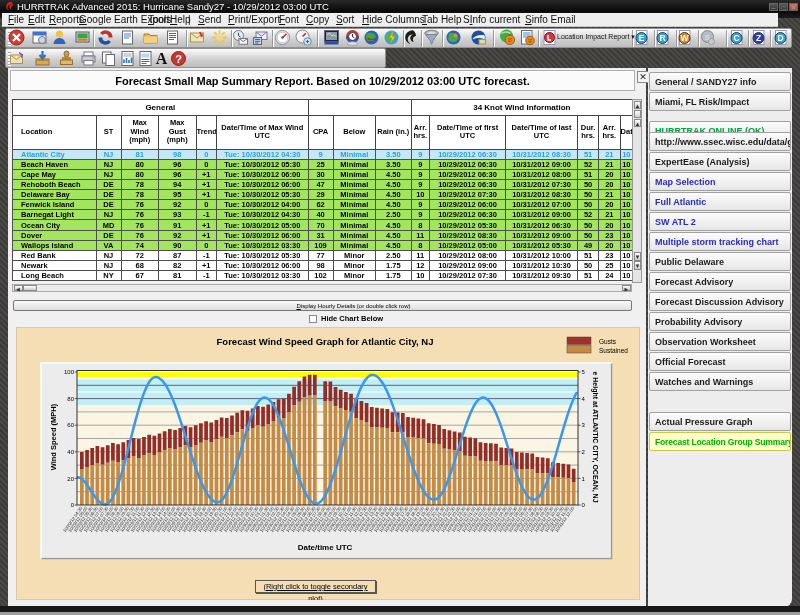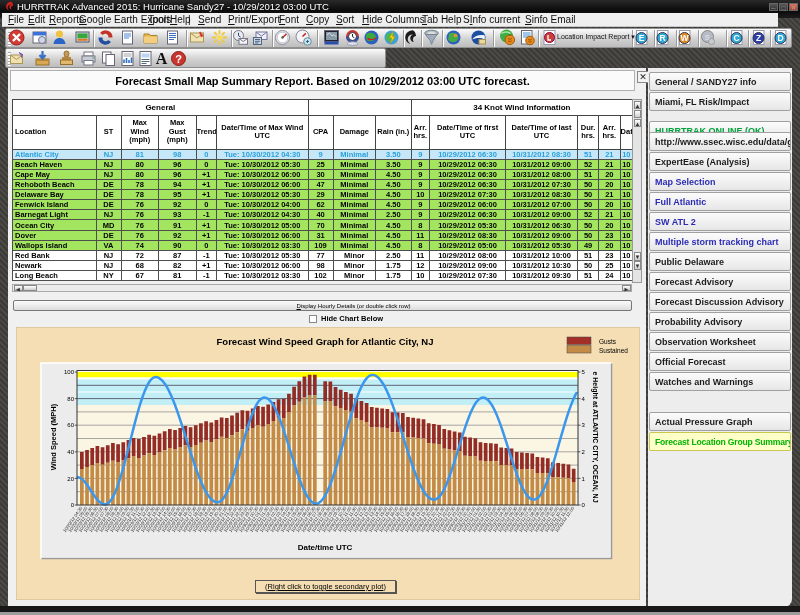--- a/index.html
+++ b/index.html
@@ -19,37 +19,37 @@
 #hdrbox { position:absolute; left:2px; top:2px; width:625px; height:21px; background:#fbfbfb;
   border:1px solid #b0b0b0; text-align:center; font-size:11px; font-weight:bold; line-height:20px; color:#000; }
 #xbtn { position:absolute; left:629px; top:3px; width:12px; height:12px; background:#f2f2f2; border:1px solid #888;
   font-size:9px; line-height:10px; text-align:center; color:#222; }
 .grid { position:absolute; left:4px; top:30.5px; border-collapse:collapse; table-layout:fixed; width:620px;
   font-size:7.5px; font-weight:bold; color:#000; }
 .grid { border:1px solid #222; }
 .grid td { border:1px solid #4e4e4e; text-align:center; padding:0; overflow:hidden; white-space:nowrap;
   background:#fff; line-height:9px; }
 .gr td, .hd td { border:1px solid #454545; }
-.grid td.loc { text-align:left; padding-left:2px; }
+.grid td.loc { text-align:left; padding-left:8px; }
 .gr td { height:16px; font-size:8px; }
 .hd td { height:34px; font-size:7.5px; line-height:8.5px; }
 .grid tr.rb { background:#C6E7F7; } .grid tr.rb td { background:#C6E7F7; color:#2AA0DC; height:10.15px; }
 .grid tr.rg { background:#A3E55F; } .grid tr.rg td { background:#A3E55F; height:10.15px; }
 .grid tr.rw { background:#fde047; } .grid tr.rw td { background:#fff; height:10.15px; }
 #vsb { position:absolute; left:624px; top:31px; width:10px; height:184px; background:#E4E4E4; border:1px solid #999; }
 .vbtn { position:absolute; left:0.5px; width:7px; height:8.5px; background:linear-gradient(#fff,#ccc);
   border:1px solid #888; font-size:6px; text-align:center; line-height:8px; color:#333; }
 #hsb { position:absolute; left:4px; top:215.5px; width:620px; height:8px; background:#ECECEC; border:1px solid #aaa; }
 .hbtn { position:absolute; top:0.25px; width:9px; height:6.5px; background:linear-gradient(#fff,#ccc);
   border:1px solid #888; font-size:5px; line-height:6px; text-align:center; color:#333; }
 #bigbtn { position:absolute; left:5px; top:231.5px; width:619px; height:11px; background:linear-gradient(#fcfcfc,#dcdcdc);
   border:1px solid #777; border-radius:2px; text-align:center; text-indent:62px; font-size:6px; line-height:10.5px; color:#000; }
 #chk { position:absolute; left:301px; top:246.5px; width:8px; height:8px; background:#fff; border:1px solid #888; }
 #chklab { position:absolute; left:313px; top:246px; font-size:7.5px; font-weight:bold; }
-#rightbtn { position:absolute; left:255px; top:580px; width:141px; height:12.5px; background:#F5DEB3;
+#rightbtn { position:absolute; left:255px; top:580px; width:121px; height:12.5px; background:#F5DEB3;
   border:1px solid #555; box-shadow:1px 1px 0 #555; text-align:center; font-size:7.5px; line-height:11.5px; }
 #rightbtn u { text-decoration:underline; }
 #sidebar { left:648px; top:68px; width:144px; height:539px; background:#ededed; border-radius:0 0 8px 0; }
 .sb { position:absolute; left:1px; width:142px; height:19.2px; background:linear-gradient(#fcfcfc,#e6e6e6);
   border:1px solid #a0a0a0; border-radius:2px; font-size:9px; font-weight:bold; line-height:18px;
   padding-left:5px; white-space:nowrap; overflow:hidden; color:#1a1a1a; }
 .sb-g { color:#00A23C; }
 .sb-b { color:#2B2BB4; }
 .sb-y { color:#00B400; background:#FFFFC8; border-color:#c8c850; font-size:8.6px; letter-spacing:-0.2px; }
 #botwhite { left:8px; top:600px; width:638px; height:6px; background:#f0f0f0; }
@@ -357,21 +357,21 @@
             <td colspan="6">34 Knot Wind Information</td>
           </tr>
 <tr class="hd">
             <td class="loc">Location</td>
             <td>ST</td>
             <td>Max<br>Wind<br>(mph)</td>
             <td>Max<br>Gust<br>(mph)</td>
             <td>Trend</td>
             <td>Date/Time of Max Wind<br>UTC</td>
             <td>CPA</td>
-            <td>Damage</td>
+            <td>Below</td>
             <td>Rain (in.)</td>
             <td>Arr.<br>hrs.</td>
             <td>Date/Time of first<br>UTC</td>
             <td>Date/Time of last<br>UTC</td>
             <td>Dur.<br>hrs.</td>
             <td>Arr.<br>hrs.</td>
             <td>Dat</td>
           </tr>
 <tr class="rb">
             <td class="loc">Atlantic City</td>

